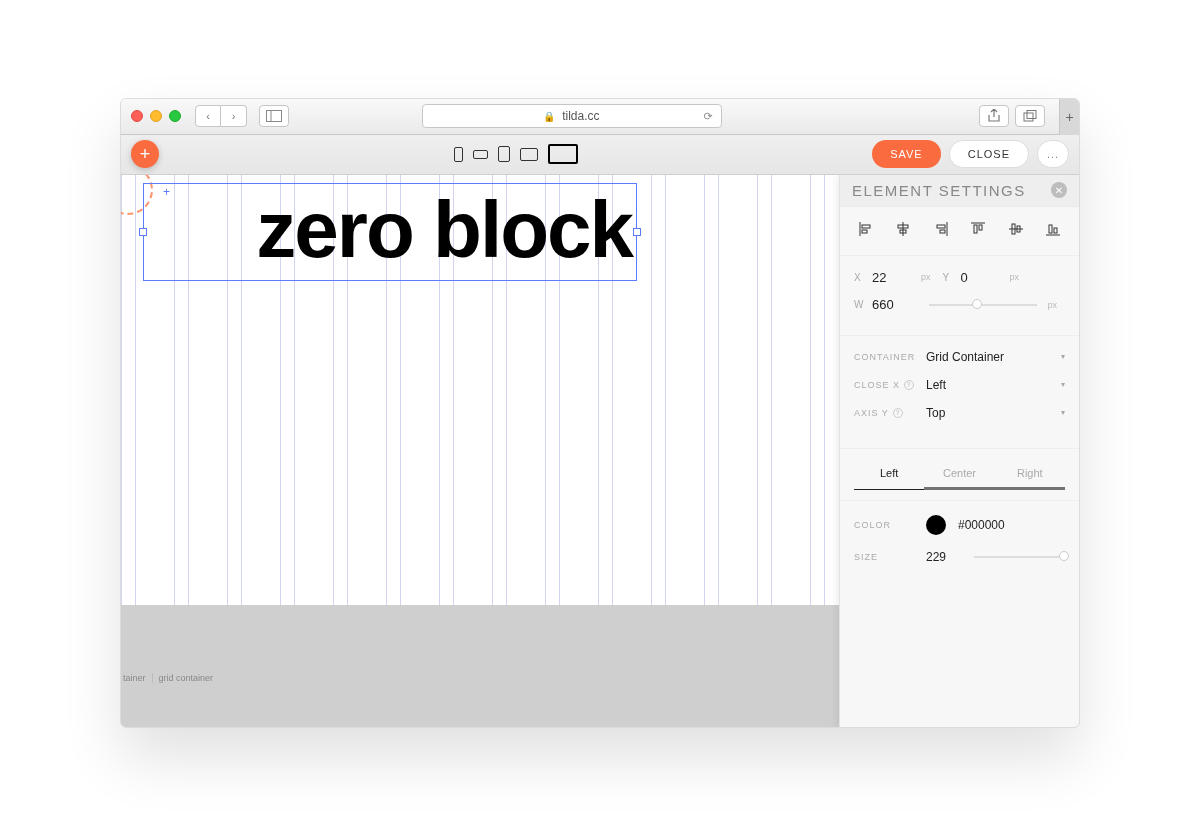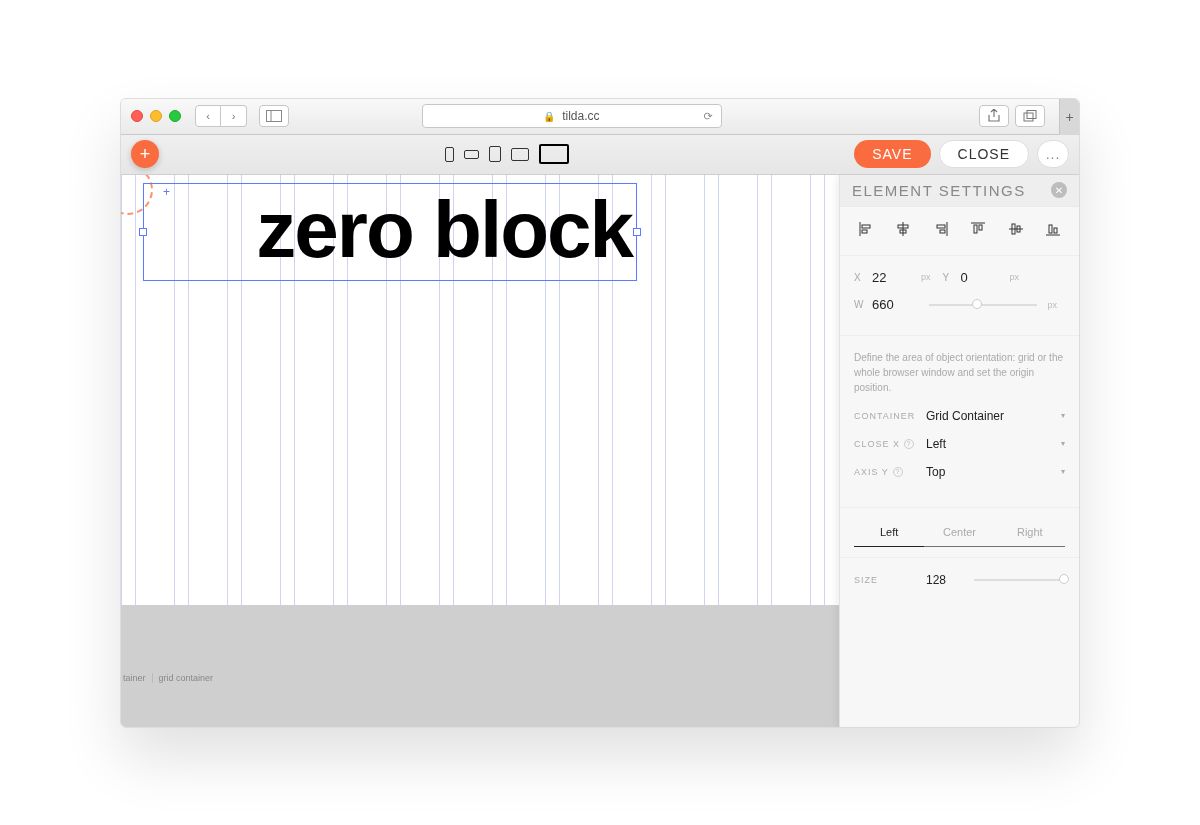--- a/index.html
+++ b/index.html
@@ -78,21 +78,21 @@
   box-shadow: 0 2px 6px rgba(0,0,0,0.2);
 }
 .breakpoints{display:flex;gap:10px;margin:0 auto;align-items:center;}
 .bp{border:1.5px solid #333;}
 .bp.phone{width:9px;height:15px;border-radius:2px;}
 .bp.phone-h{width:15px;height:9px;border-radius:2px;}
 .bp.tablet{width:12px;height:16px;border-radius:2px;}
 .bp.tablet-h{width:18px;height:13px;border-radius:2px;}
 .bp.desktop{width:30px;height:20px;border:2px solid #000;border-radius:2px;position:relative;}
 .toolbar-right{display:flex;gap:8px;align-items:center;}
-.btn-pill{height:28px;padding:0 18px;border-radius:50px;font-size:14px;letter-spacing:1px;
+.btn-pill{height:28px;padding:0 18px;border-radius:50px;font-size:11px;letter-spacing:1px;
   display:flex;align-items:center;justify-content:center;font-weight:500;}
 .btn-save{background:#fa6b3f;color:#fff;}
 .btn-close{background:#fff;color:#333;border:1px solid #ddd;}
 .btn-more{background:#fff;color:#888;border:1px solid #ddd;width:32px;padding:0;}
 
 
 .workspace{flex:1;display:flex;background:#cfcfcf;overflow:hidden;position:relative;}
 .canvas-area{flex:1;position:relative;}
 .canvas{
   position:absolute;left:0;top:0;right:0;height:430px;
@@ -153,21 +153,21 @@
 .orient-section{padding:14px 14px 10px;border-bottom:1px solid #eee;}
 .orient-desc{font-size:10px;color:#aaa;line-height:1.5;margin-bottom:14px;}
 .dd-row{display:flex;align-items:center;margin-bottom:14px;}
 .dd-label{font-size:9px;letter-spacing:1px;color:#aaa;width:72px;display:flex;align-items:center;gap:4px;}
 .dd-label .q{width:10px;height:10px;border:1px solid #ccc;border-radius:50%;font-size:7px;
   display:flex;align-items:center;justify-content:center;color:#bbb;}
 .dd-value{flex:1;font-size:12px;color:#222;display:flex;align-items:center;justify-content:space-between;}
 .dd-arrow{font-size:8px;color:#aaa;}
 .text-align-section{padding:18px 14px 10px;border-bottom:1px solid #eee;}
 .ta-tabs{display:flex;}
-.ta-tab{flex:1;text-align:center;font-size:11px;color:#aaa;padding-bottom:8px;border-bottom:1px solid #737373;}
+.ta-tab{flex:1;text-align:center;font-size:11px;color:#aaa;padding-bottom:8px;border-bottom:3px solid #737373;}
 .ta-tab.active{color:#222;border-bottom:1.5px solid #222;}
 .color-section{padding:14px 14px 10px;}
 .color-row{display:flex;align-items:center;margin-bottom:14px;}
 .color-lbl{font-size:9px;letter-spacing:1px;color:#aaa;width:72px;}
 .swatch{width:20px;height:20px;border-radius:50%;background:#000;margin-right:12px;}
 .color-val{font-size:12px;color:#222;}
 .size-row{display:flex;align-items:center;}
 .size-slider{flex:1;height:16px;display:flex;align-items:center;margin-left:8px;}
 .size-slider .track{height:2px;background:#ddd;flex:1;position:relative;}
 .size-slider .knob{width:10px;height:10px;border-radius:50%;background:#fff;border:1px solid #ccc;position:absolute;top:-5px;right:-4px;}
@@ -333,21 +333,20 @@
           <div class="w-slider">
             <div class="track">
                 <div class="knob" style="left:40%"></div>
               </div>
           </div>
           <span class="pos-unit">px</span>
         </div>
       </div>
 
       <div class="orient-section">
-        <div class="orient-desc">Define the area of object orientation: grid or the whole browser window and set the origin position.</div>
         <div class="dd-row">
           <div class="dd-label">
               <span>CONTAINER</span>
             </div>
           <div class="dd-value">
             <span>Grid Container</span>
             <span class="dd-arrow">▾</span>
           </div>
         </div>
         <div class="dd-row">
@@ -374,23 +373,28 @@
 
       <div class="text-align-section">
         <div class="ta-tabs">
           <div class="ta-tab active">Left</div>
           <div class="ta-tab">Center</div>
           <div class="ta-tab">Right</div>
         </div>
       </div>
 
       <div class="color-section">
+        <div class="color-row">
+          <span class="color-lbl">COLOR</span>
+          <div class="swatch"></div>
+          <span class="color-val">#000000</span>
+        </div>
         <div class="size-row">
           <span class="color-lbl">SIZE</span>
-          <span class="color-val" style="width:40px;">128</span>
+          <span class="color-val" style="width:40px;">229</span>
           <div class="size-slider">
             <div class="track">
                 <div class="knob"></div>
               </div>
           </div>
         </div>
       </div>
 
     </div>
   </div>

